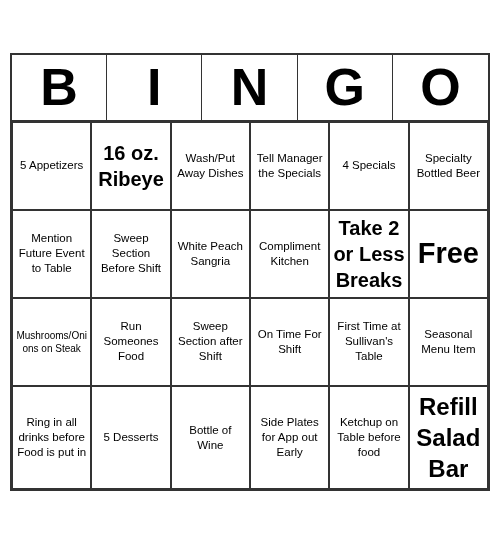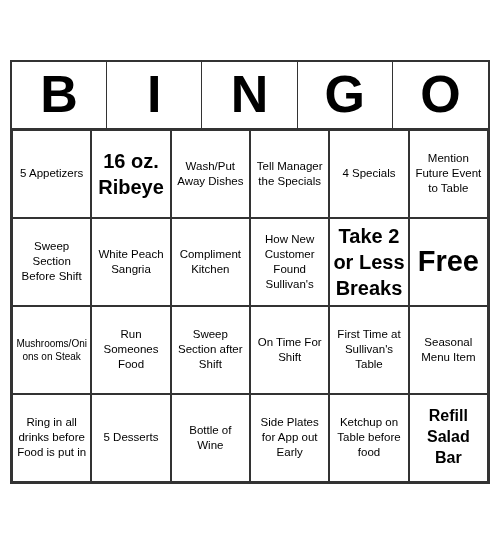--- a/index.html
+++ b/index.html
@@ -70,33 +70,33 @@
       <div class="bingo-letter">N</div>
       <div class="bingo-letter">G</div>
       <div class="bingo-letter">O</div>
     </div>
   <div class="bingo-grid">
   <div class="bingo-cell">5 Appetizers</div>
       <div class="bingo-cell large-text">16 oz. Ribeye</div>
       <div class="bingo-cell">Wash/Put Away Dishes</div>
       <div class="bingo-cell">Tell Manager the Specials</div>
       <div class="bingo-cell" style="border-right: 1px solid rgb(51, 51, 51);">4 Specials</div>
+      <div class="bingo-cell">Specialty Bottled Beer</div>
       <div class="bingo-cell">Mention Future Event to Table</div>
       <div class="bingo-cell">Sweep Section Before Shift</div>
       <div class="bingo-cell bold">White Peach Sangria</div>
       <div class="bingo-cell" style="border-right: 1px solid rgb(51, 51, 51);">Compliment Kitchen</div>
-      <div class="bingo-cell">How New Customer Found Sullivan's</div>
       <div class="bingo-cell large-text">Take 2 or Less Breaks</div>
       <div class="bingo-cell free">Free</div>
       <div class="bingo-cell" style="font-size: 10px;">Mushrooms/Onions on Steak</div>
       <div class="bingo-cell" style="border-right: 1px solid rgb(51, 51, 51);">Run Someones Food</div>
       <div class="bingo-cell">Sweep Section after Shift</div>
       <div class="bingo-cell">On Time For Shift</div>
       <div class="bingo-cell">First Time at Sullivan's Table</div>
       <div class="bingo-cell">Seasonal Menu Item</div>
       <div class="bingo-cell" style="border-right: 1px solid rgb(51, 51, 51);">Ring in all drinks before Food is put in</div>
       <div class="bingo-cell" style="border-bottom: 1px solid rgb(51, 51, 51);">5 Desserts</div>
       <div class="bingo-cell" style="border-bottom: 1px solid rgb(51, 51, 51);">Bottle of Wine</div>
       <div class="bingo-cell" style="border-bottom: 1px solid rgb(51, 51, 51);">Side Plates for App out Early</div>
       <div class="bingo-cell" style="border-bottom: 1px solid rgb(51, 51, 51);">Ketchup on Table before food</div>
-      <div class="bingo-cell" style="font-size: 16px; font-weight: bold; border-right: 1px solid rgb(51, 51, 51); border-bottom: 1px solid rgb(51, 51, 51);">Refill Salad Bar</div>
+      <div class="bingo-cell" style="font-size: 24px; font-weight: bold; border-right: 1px solid rgb(51, 51, 51); border-bottom: 1px solid rgb(51, 51, 51);">Refill Salad Bar</div>
     </div>
 </div>
 
 </body></html>

